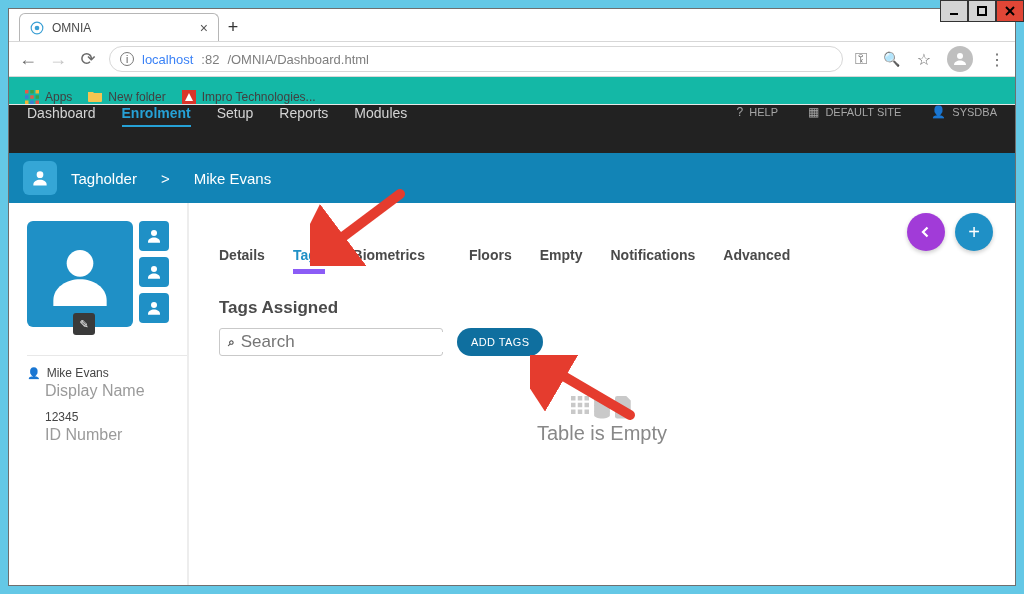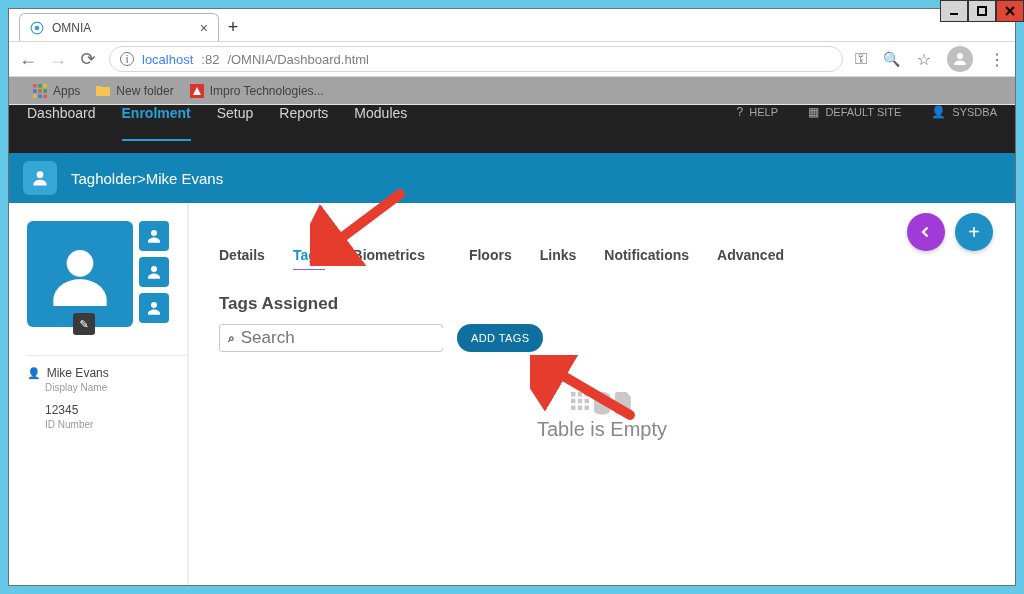--- a/index.html
+++ b/index.html
@@ -24,62 +24,62 @@
   .addr-bar { height: 36px; border-top: 1px solid #d7d7d7; border-bottom: 1px solid #d7d7d7; display: flex; align-items: center; padding: 0 10px; gap: 12px; background: #fff; }
   .addr-bar .nav-icon { color: #6b6b6b; font-size: 18px; cursor: pointer; width: 18px; text-align: center; }
   .url-box { flex: 1; height: 26px; border: 1px solid #d7d7d7; border-radius: 14px; display: flex; align-items: center; padding: 0 10px; gap: 8px; font-size: 13px; color: #333; }
   .url-box .info { width: 14px; height: 14px; border: 1px solid #777; border-radius: 50%; display: flex; align-items: center; justify-content: center; font-size: 10px; color: #555; }
   .url-host { color: #3b82f6; }
   .url-path { color: #7e7e7e; }
   .addr-right { display: flex; align-items: center; gap: 16px; color: #666; }
   .addr-right .icon { cursor: pointer; font-size: 16px; }
   .avatar-circle { width: 26px; height: 26px; border-radius: 50%; background: #bfbfbf; display: flex; align-items: center; justify-content: center; color: #fff; }
 
-  .bookmarks { height: 28px; display: flex; align-items: center; gap: 16px; padding: 0 24px; font-size: 12px; color: #414141; border-bottom: 1px solid #e7e7e7; background: #a3a3a3; }
+  .bookmarks { height: 28px; display: flex; align-items: flex-end; gap: 16px; padding: 0 16px; font-size: 12px; color: #414141; border-bottom: 1px solid #e7e7e7; background: #14b8a6; }
   .bookmarks .bm { display: flex; align-items: center; gap: 6px; cursor: pointer; }
   .bm-icon { width: 14px; height: 14px; display: inline-block; }
 
   
   .app-nav { height: 48px; background: #222; color: #a4a4a4; display: flex; align-items: flex-start; padding: 0 18px; font-size: 14px; }
   .app-nav .nav-item { margin-right: 26px; cursor: pointer; color: #d4d4d4; }
-  .app-nav .nav-item.active { color: #26a1d6; border-bottom: 2px solid #26a1d6; padding-bottom: 18px; font-weight: 600; }
+  .app-nav .nav-item.active { color: #26a1d6; border-bottom: 2px solid #26a1d6; padding-bottom: 4px; font-weight: 600; }
   .app-nav .spacer { flex: 1; }
   .app-nav .right-item { font-size: 11px; color: #a6a6a6; margin-left: 30px; display: flex; align-items: center; gap: 6px; cursor: pointer; }
   .app-nav .right-item .ri-icon { font-size: 12px; }
 
   
   .crumb-bar { height: 50px; background: #1284b6; display: flex; align-items: center; padding: 0 14px; color: #fff; position: relative; }
   .crumb-icon { width: 34px; height: 34px; background: #35a6d6; border-radius: 6px; display: flex; align-items: center; justify-content: center; margin-right: 14px; }
   .crumb-icon svg { width: 20px; height: 20px; fill: #fff; }
-  .crumb-text { font-size: 15px; display: flex; gap: 0; }
+  .crumb-text { font-size: 15px; display: flex; gap: 24px; }
 
   
   .content { flex: 1; background: #fff; position: relative; display: flex; }
   .fab-row { position: absolute; top: 10px; right: 22px; display: flex; gap: 10px; z-index: 5; }
   .fab { width: 38px; height: 38px; border-radius: 50%; display: flex; align-items: center; justify-content: center; color: #fff; font-size: 20px; cursor: pointer; box-shadow: 0 2px 4px rgba(0,0,0,.2); }
   .fab.back { background: #a13bd8; }
   .fab.add { background: #1f90c6; }
 
   .left-col { width: 180px; padding: 18px 0 0 18px; border-right: 2px solid #ededed; margin-right: 0; }
   .avatar-block { display: flex; gap: 6px; }
   .avatar-big { width: 106px; height: 106px; background: #1f90c6; border-radius: 6px; position: relative; display: flex; align-items: center; justify-content: center; }
   .avatar-big svg { width: 64px; height: 64px; fill: #fff; }
   .avatar-edit { position: absolute; bottom: -8px; left: 46px; width: 22px; height: 22px; background: #3a3a3a; border-radius: 3px; display: flex; align-items: center; justify-content: center; color: #fff; font-size: 11px; cursor: pointer; }
   .avatar-thumbs { display: flex; flex-direction: column; gap: 6px; }
   .thumb { width: 30px; height: 30px; background: #1f90c6; border-radius: 4px; display: flex; align-items: center; justify-content: center; cursor: pointer; }
   .thumb svg { width: 18px; height: 18px; fill: #fff; }
 
   .info-block { margin-top: 28px; border-top: 1px solid #e8e8e8; padding-top: 10px; font-size: 12px; color: #444; }
   .info-row { display: flex; align-items: center; gap: 6px; margin-bottom: 2px; }
-  .info-label { font-size: 10px; color: #9a9a9a; margin-bottom: 10px; padding-left: 18px; }
+  .info-label { font-size: 16px; color: #9a9a9a; margin-bottom: 10px; padding-left: 18px; }
 
   .main-col { flex: 1; padding: 24px 30px 0 30px; margin-top: 20px; }
   .tab-row { display: flex; gap: 28px; font-size: 14px; color: #4a4a4a; font-weight: 600; margin-bottom: 24px; }
   .tab-row .t { cursor: pointer; position: relative; padding-bottom: 6px; }
-  .tab-row .t.active { color: #1f90c6; border-bottom: 1px solid #8b5cf6; }
+  .tab-row .t.active { color: #1f90c6; border-bottom: 5px solid #8b5cf6; }
   .tab-row .badge { position: absolute; top: -10px; right: -14px; width: 15px; height: 15px; background: #777; color: #fff; border-radius: 50%; font-size: 9px; display: flex; align-items: center; justify-content: center; }
 
   .section-title { font-size: 17px; font-weight: 700; color: #4a4a4a; margin-bottom: 10px; }
   .search-row { display: flex; gap: 14px; align-items: center; margin-bottom: 30px; }
   .search-box { width: 224px; height: 28px; border: 1px solid #c9c9c9; border-radius: 3px; display: flex; align-items: center; padding: 0 8px; gap: 6px; font-size: 12px; color: #888; }
   .search-box input { border: none; outline: none; flex: 1; font-size: 17px; }
   .add-btn { height: 28px; padding: 0 14px; background: #0f6f9f; color: #fff; border: none; border-radius: 14px; font-size: 11px; letter-spacing: .4px; cursor: pointer; }
 
   .empty-state { text-align: center; color: #a4a4a4; margin-top: 40px; }
   .empty-icons { display: flex; justify-content: center; gap: 4px; margin-bottom: 6px; }
@@ -269,21 +269,21 @@
         <div class="info-label">ID Number</div>
       </div>
     </div>
 
     <div class="main-col">
       <div class="tab-row">
         <span class="t">Details</span>
         <span class="t active">Tags</span>
         <span class="t">Biometrics</span>
         <span class="t" style="margin-left:16px">Floors</span>
-        <span class="t">Links</span>
+        <span class="t">Empty</span>
         <span class="t">Notifications</span>
         <span class="t">Advanced</span>
       </div>
 
       <div class="section-title">Tags Assigned</div>
       <div class="search-row">
         <div class="search-box">
           <span style="color:#555;font-weight:bold">⌕</span>
           <input type="text" placeholder="Search" style="">
         </div>

